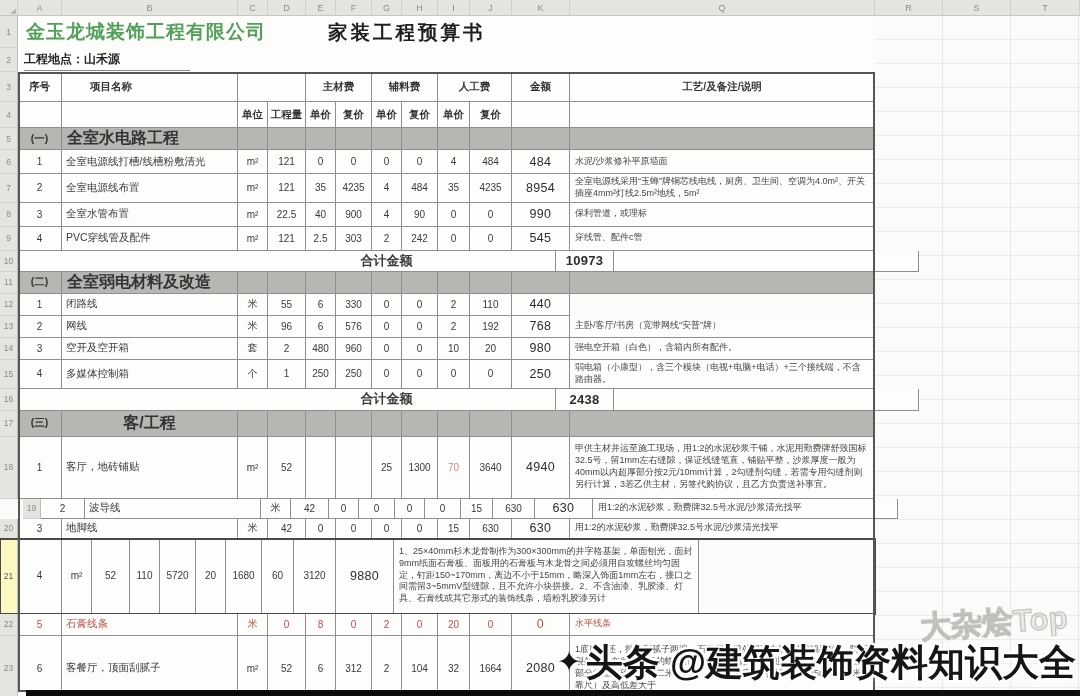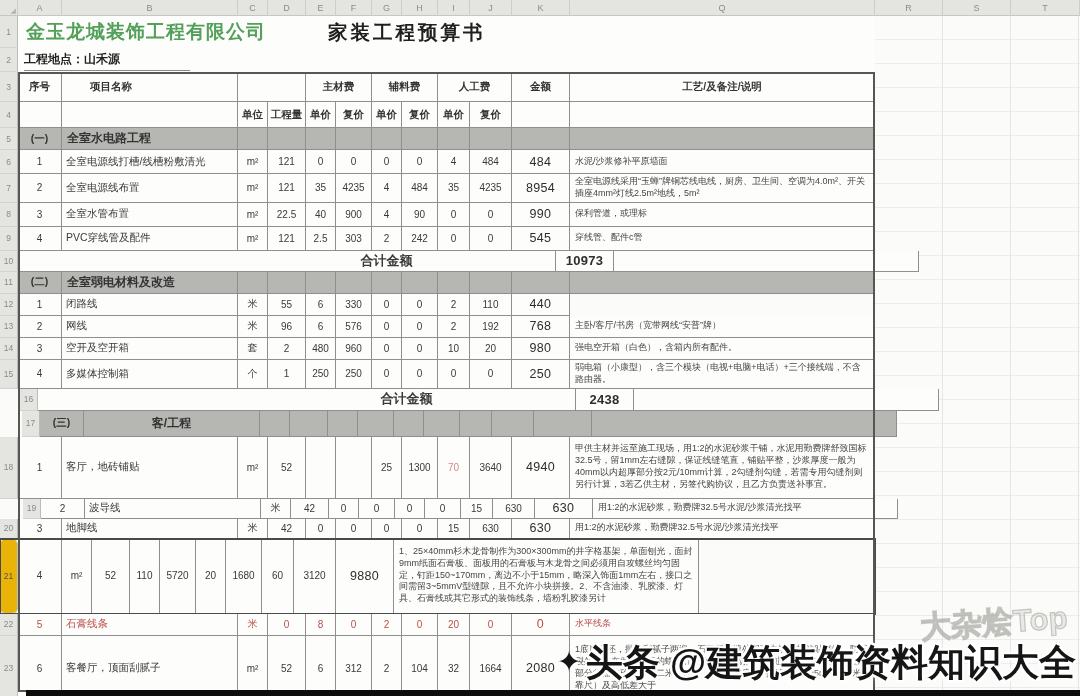--- a/index.html
+++ b/index.html
@@ -12,32 +12,32 @@
   .corner{color:#b3b3b0;font-size:7px;align-items:flex-end;justify-content:flex-end;padding:1px;}
   
   .right-strip{position:absolute;left:875px;top:16px;width:205px;height:678px;
     background:
       repeating-linear-gradient(to right,transparent 0 67px,#e6e6e3 67px 68px),
       repeating-linear-gradient(to bottom,transparent 0 23px,#ececea 23px 24px);}
   .rows{position:absolute;left:0;top:16px;width:875px;display:flex;flex-direction:column;}
   .row{display:flex;align-items:stretch;width:875px;flex:0 0 auto;}
   .gut{flex:0 0 18px;width:18px;background:#e4e4e1;border-bottom:1px solid #d2d2cf;border-right:1px solid #bcbcb9;
        display:flex;align-items:center;justify-content:center;font-size:8.5px;color:#8a8a8c;}
-  .gsel{background:#eab308;color:#555;border-radius:6px;}
+  .gsel{background:#fef9c3;color:#555;}
   .c{display:flex;align-items:center;justify-content:center;background:#fdfdfb;border-right:1px solid #8f8f8d;
      border-bottom:1px solid #8f8f8d;font-size:10px;color:#3a3a3a;overflow:hidden;flex:0 0 auto;}
   .wA{width:44px}.wB{width:176px}.wC{width:30px}.wD{width:38px}.wE{width:30px}.wF{width:36px}
   .wG{width:30px}.wH{width:36px}.wI{width:32px}.wJ{width:42px}.wK{width:58px}.wQ{width:305px}
   .wCD{width:68px}.wEF{width:66px}.wGH{width:66px}.wIJ{width:74px}.wAJ{width:538px}
   .name{justify-content:flex-start;text-align:left;padding:1px 4px;font-size:10.5px;}
   .note{justify-content:flex-start;text-align:left;font-size:9px;line-height:1.32;padding:2px 5px;color:#454545;}
   .amt{font-size:12.5px;color:#2e2e2e;letter-spacing:.3px;}
   .hd{font-weight:bold;font-size:10.5px;color:#333;}
   .secbg{background:#b6b6b3;font-weight:bold;}
-  .sect{font-size:12px;justify-content:flex-start;padding-left:5px;}
+  .sect{font-size:16px;justify-content:flex-start;padding-left:5px;}
   .ctr{justify-content:center;padding-left:0;}
   .tot{font-weight:bold;font-size:13px;}
   .totlab{padding-left:200px;}
   .red-row .c{color:#b8504b;}
   .pink{color:#cf8a88 !important;}
   .sel-row{outline:2px solid #4a4a4a;outline-offset:-1px;}
   
   .free{display:flex;align-items:center;width:857px;background:#fdfdfb;}
   .company{width:310px;padding-left:8px;font-size:19px;font-weight:bold;color:#53a05a;letter-spacing:1px;white-space:nowrap;}
   .doctitle{width:340px;font-size:19.5px;font-weight:bold;color:#1f1f1f;letter-spacing:3px;white-space:nowrap;}
@@ -271,27 +271,27 @@
           <div class="c wD">1</div>
           <div class="c wE">250</div>
           <div class="c wF">250</div>
           <div class="c wG">0</div>
           <div class="c wH">0</div>
           <div class="c wI">0</div>
           <div class="c wJ">0</div>
           <div class="c wK amt">250</div>
           <div class="c wQ note">弱电箱（小康型），含三个模块（电视+电脑+电话）+三个接线端，不含路由器。</div>
         </div>
-        <div class="row" style="min-height: 22px; margin-left: 20px;">
+        <div class="row" style="min-height: 22px;">
           <div class="gut">16</div>
           <div class="c wAJ tot totlab">合计金额</div>
           <div class="c wK amt tot">2438</div>
           <div class="c wQ"></div>
         </div>
-        <div class="row" style="min-height: 26px; padding-left: 22px;">
+        <div class="row" style="min-height: 26px;">
           <div class="gut">17</div>
           <div class="c wA hd secbg">(三)</div>
           <div class="c wB hd secbg sect ctr">客/工程</div>
           <div class="c wC secbg"></div>
           <div class="c wD secbg"></div>
           <div class="c wE secbg"></div>
           <div class="c wF secbg"></div>
           <div class="c wG secbg"></div>
           <div class="c wH secbg"></div>
           <div class="c wI secbg"></div>

